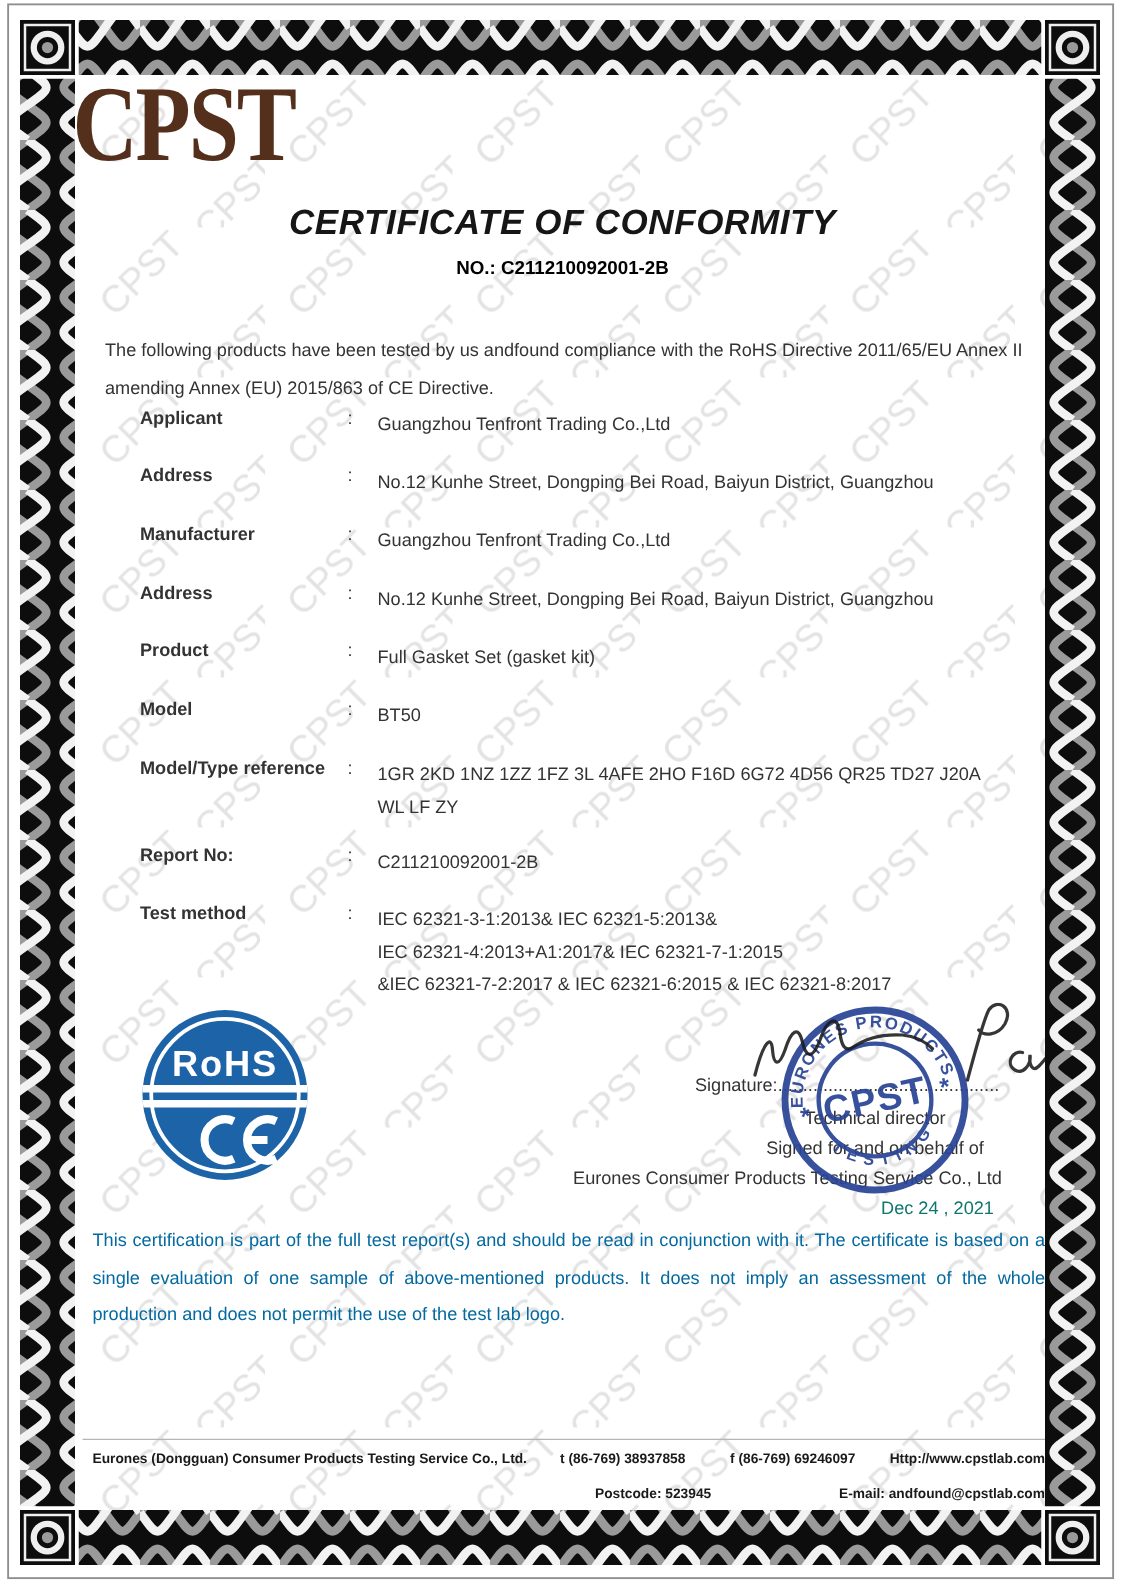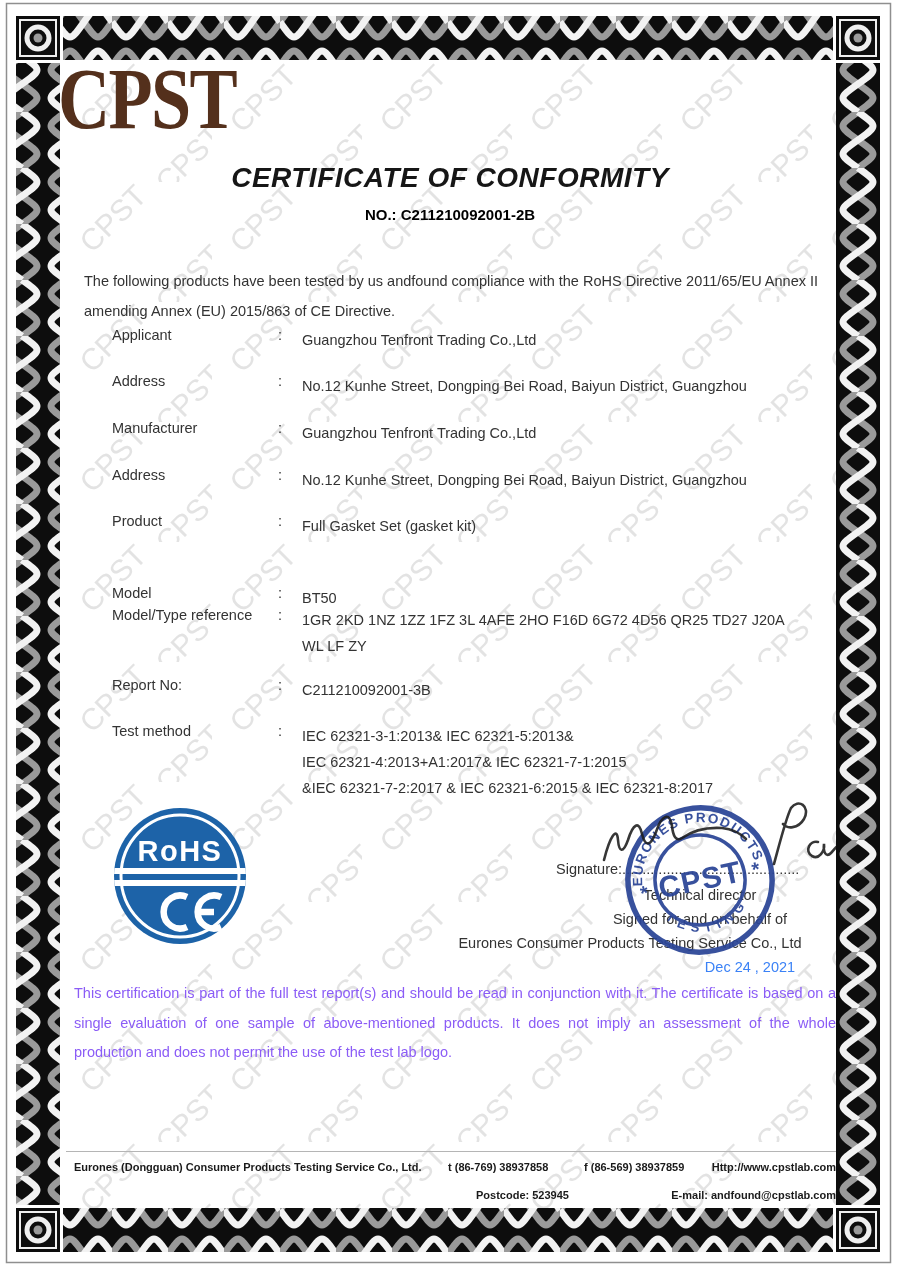--- a/index.html
+++ b/index.html
@@ -14,35 +14,35 @@
          font-size:86px;line-height:1;color:#54301c;letter-spacing:-2px;
          transform:scaleX(.84);transform-origin:left top;z-index:2;}
   
   .title{left:60px;width:780px;top:162px;text-align:center;font-size:28px;font-weight:700;
          color:#161616;letter-spacing:.5px;z-index:2;font-style:italic;}
   .cert-no{left:60px;width:780px;top:206px;text-align:center;font-size:15px;font-weight:700;
          color:#000000;z-index:2;}
   .intro{left:84px;width:752px;top:252px;font-size:14.5px;line-height:2.1;color:#333;z-index:2;margin-top:14px;}
   
   .field-row{left:112px;display:flex;align-items:flex-start;z-index:2;font-size:14.5px;color:#333;}
-  .f-label{width:166px;flex:none;}
+  .f-label{width:166px;flex:none;font-weight:bold;}
   .f-colon{width:24px;flex:none;}
   .f-value{width:540px;white-space:pre-line;line-height:1.8;}
   
   .sig-line{left:556px;top:861px;width:250px;font-size:14.5px;color:#333;z-index:2;white-space:nowrap;}
   .sig-role{left:590px;width:220px;top:887px;text-align:center;font-size:14.5px;color:#333;z-index:2;}
   .sig-behalf{left:555px;width:290px;top:911px;text-align:center;font-size:14.5px;color:#333;z-index:2;}
   .sig-company{left:415px;width:430px;top:935px;text-align:center;font-size:14.5px;color:#333;z-index:2;}
-  .sig-date{left:655px;width:190px;top:959px;text-align:center;font-size:14.5px;color:#3b82f6;z-index:2;}
+  .sig-date{left:655px;width:190px;top:959px;text-align:center;font-size:14.5px;color:#0f766e;z-index:2;}
   #rohs-logo{left:110px;top:804px;z-index:2;}
   #stamp{left:612px;top:792px;z-index:3;opacity:.93;}
   #handwriting{left:590px;top:802px;z-index:4;}
   
   .disclaimer{left:74px;width:762px;top:979px;font-size:14.5px;line-height:2.05;
-              text-align:justify;color:#8b5cf6;z-index:2;}
+              text-align:justify;color:#0369a1;z-index:2;}
   .footer-rule{left:66px;width:772px;top:1151px;border-top:1px solid #b5b5b5;height:0;z-index:2;}
   .ft{font-size:11px;font-weight:700;color:#1a1a1a;z-index:2;white-space:nowrap;}
   .ft-company{left:74px;top:1161px;}
   .ft-tel{left:448px;top:1161px;}
   .ft-fax{left:584px;top:1161px;}
   .ft-web{right:64px;top:1161px;}
   .ft-address{left:74px;top:1189px;font-size:10.5px;}
   .ft-postcode{left:476px;top:1189px;}
   .ft-email{right:64px;top:1189px;}
 </style>
@@ -135,35 +135,35 @@
   <div class="abs field-row" style="top:467px">
     <span class="f-label">Address</span>
     <span class="f-colon">:</span>
     <span class="f-value">No.12 Kunhe Street, Dongping Bei Road, Baiyun District, Guangzhou</span>
   </div>
   <div class="abs field-row" style="top:513px">
     <span class="f-label">Product</span>
     <span class="f-colon">:</span>
     <span class="f-value">Full Gasket Set (gasket kit)</span>
   </div>
-  <div class="abs field-row" style="top:585px">
+  <div class="abs field-row" style="top:560px">
     <span class="f-label">Model</span>
     <span class="f-colon">:</span>
     <span class="f-value">BT50</span>
   </div>
   <div class="abs field-row" style="top:607px">
     <span class="f-label">Model/Type reference</span>
     <span class="f-colon">:</span>
     <span class="f-value">1GR 2KD 1NZ 1ZZ 1FZ 3L 4AFE 2HO F16D 6G72 4D56 QR25 TD27 J20A
 WL LF ZY</span>
   </div>
   <div class="abs field-row" style="top:677px">
     <span class="f-label">Report No:</span>
     <span class="f-colon">:</span>
-    <span class="f-value">C211210092001-3B</span>
+    <span class="f-value">C211210092001-2B</span>
   </div>
   <div class="abs field-row" style="top:723px">
     <span class="f-label">Test method</span>
     <span class="f-colon">:</span>
     <span class="f-value">IEC 62321-3-1:2013&amp; IEC 62321-5:2013&amp;
 IEC 62321-4:2013+A1:2017&amp; IEC 62321-7-1:2015
 &amp;IEC 62321-7-2:2017 &amp; IEC 62321-6:2015 &amp; IEC 62321-8:2017</span>
   </div>
 
   <svg id="rohs-logo" class="abs" width="140" height="144" viewBox="0 0 140 144">
@@ -218,18 +218,18 @@
       <path d="M 184,62 C 190,40 196,16 201,6 C 208,-4 221,4 214,17 C 208,27 197,27 193,22"></path>
       <path d="M 228,40 C 220,38 214,49 222,54 C 229,58 235,49 234,42 C 233,50 236,56 241,51 C 246,46 248,41 251,44 C 253,47 257,50 261,45 C 265,40 268,37 271,41"></path>
     </g>
   </svg>
 
   <div class="abs disclaimer">This certification is part of the full test report(s) and should be read in conjunction with it. The certificate is based on a single evaluation of one sample of above-mentioned products. It does not imply an assessment of the whole production and does not permit the use of the test lab logo.</div>
 
   <div class="abs footer-rule"></div>
   <div class="abs ft ft-company">Eurones (Dongguan) Consumer Products Testing Service Co., Ltd.</div>
   <div class="abs ft ft-tel">t (86-769) 38937858</div>
-  <div class="abs ft ft-fax">f (86-569) 38937859</div>
+  <div class="abs ft ft-fax">f (86-769) 69246097</div>
   <div class="abs ft ft-web">Http://www.cpstlab.com</div>
   <div class="abs ft ft-postcode">Postcode: 523945</div>
   <div class="abs ft ft-email">E-mail: andfound@cpstlab.com</div>
 
 </div>
 
 </body></html>

